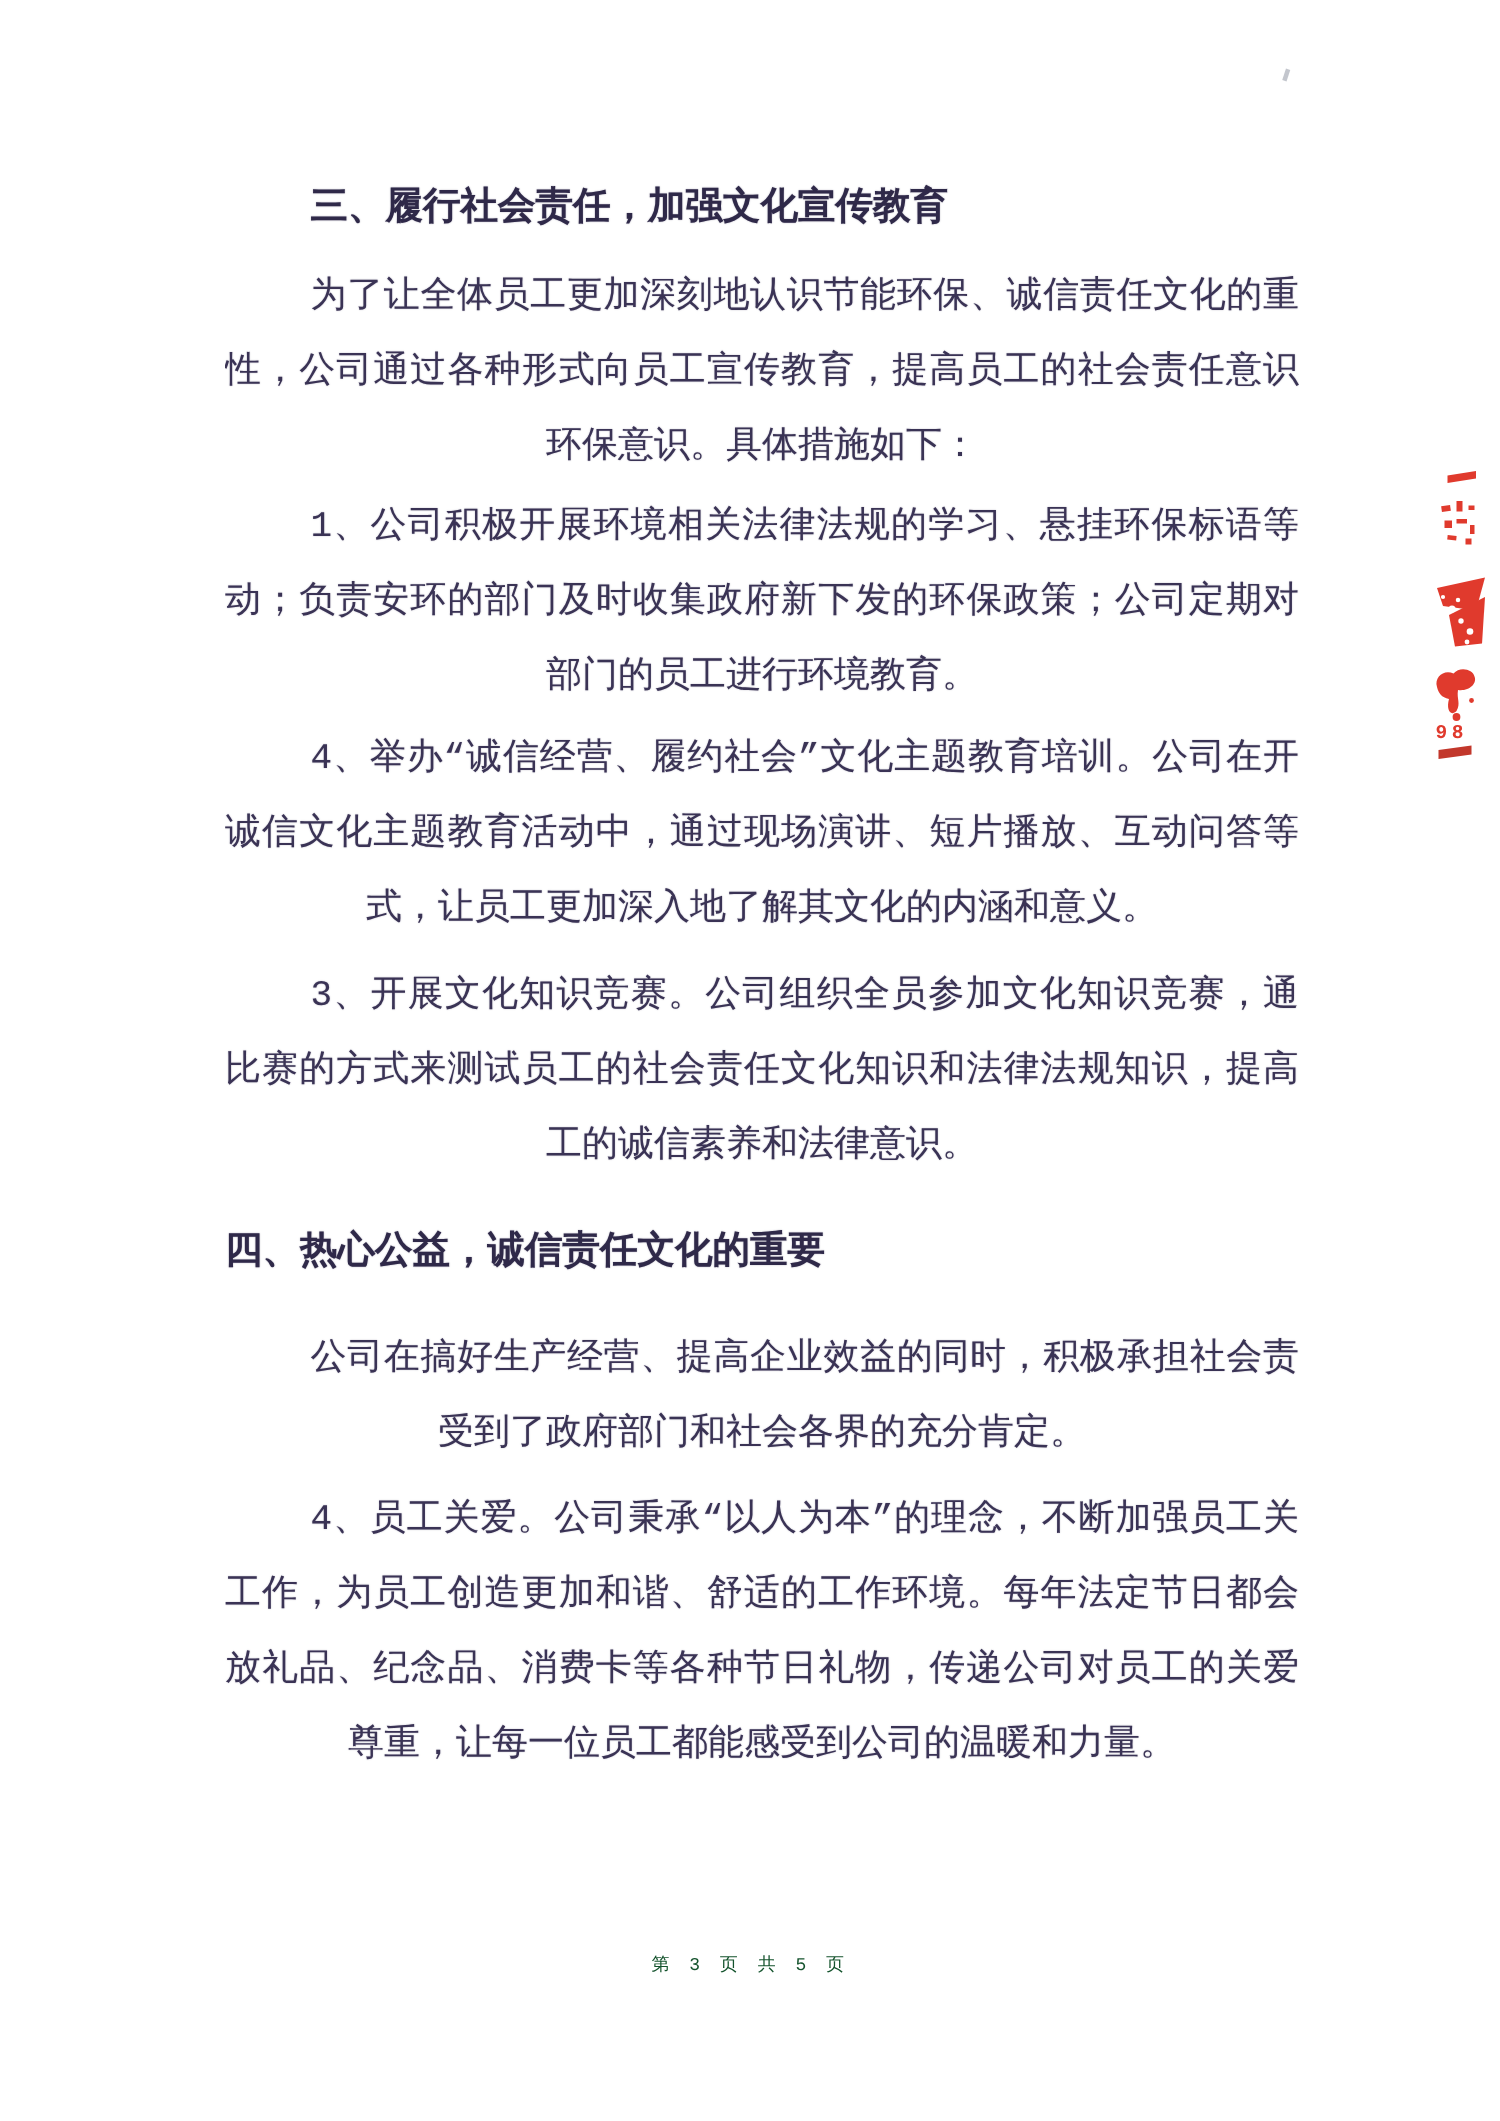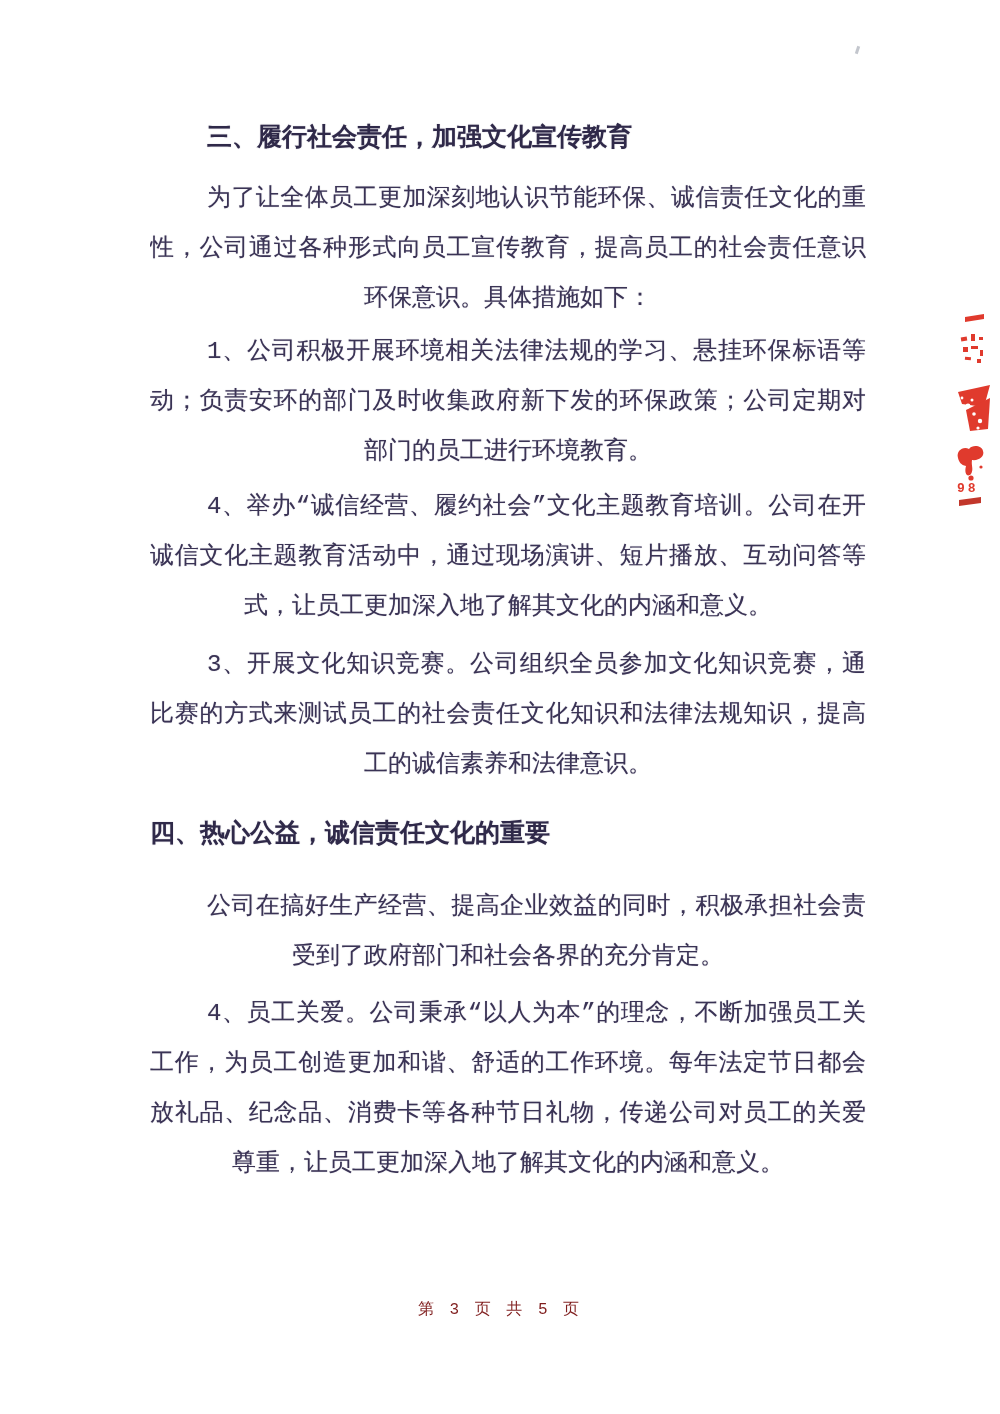--- a/index.html
+++ b/index.html
@@ -41,24 +41,24 @@
   .ln.end {
     text-align: center;
     text-align-last: auto;
   }
   .ind { text-indent: 57px; }
   .footer {
     position: absolute;
     left: 0;
     width: 1000px;
     text-align: center;
-    font-size: 16px;
+    font-size: 12px;
     letter-spacing: 3px;
     line-height: 20px;
-    color: #7f1d1d;
+    color: #14532d;
   }
   .stamp {
     position: absolute;
     left: 950px;
     top: 310px;
     width: 50px;
     height: 200px;
   }
   .stamp svg { position: absolute; left: 0; top: 0; }
   .stamp-num {
@@ -115,21 +115,21 @@
 
   <div class="para" style="top:882px">
     <div class="ln ind">公司在搞好生产经营、提高企业效益的同时，积极承担社会责任，</div>
     <div class="ln end">受到了政府部门和社会各界的充分肯定。</div>
   </div>
 
   <div class="para" style="top:989px">
     <div class="ln ind">4、员工关爱。公司秉承“以人为本”的理念，不断加强员工关爱</div>
     <div class="ln">工作，为员工创造更加和谐、舒适的工作环境。每年法定节日都会发</div>
     <div class="ln">放礼品、纪念品、消费卡等各种节日礼物，传递公司对员工的关爱和</div>
-    <div class="ln end">尊重，让员工更加深入地了解其文化的内涵和意义。</div>
+    <div class="ln end">尊重，让每一位员工都能感受到公司的温暖和力量。</div>
   </div>
 
   <div class="footer" style="top:1300px">第 3 页 共 5 页</div>
 
   <div class="stamp">
     <svg width="50" height="200" viewBox="0 0 50 200">
       <g fill="#e03a2d">
         <path d="M15,7 L34,4 L34,9 L15,12 Z"></path>
       </g>
       <g fill="#e03a2d">

